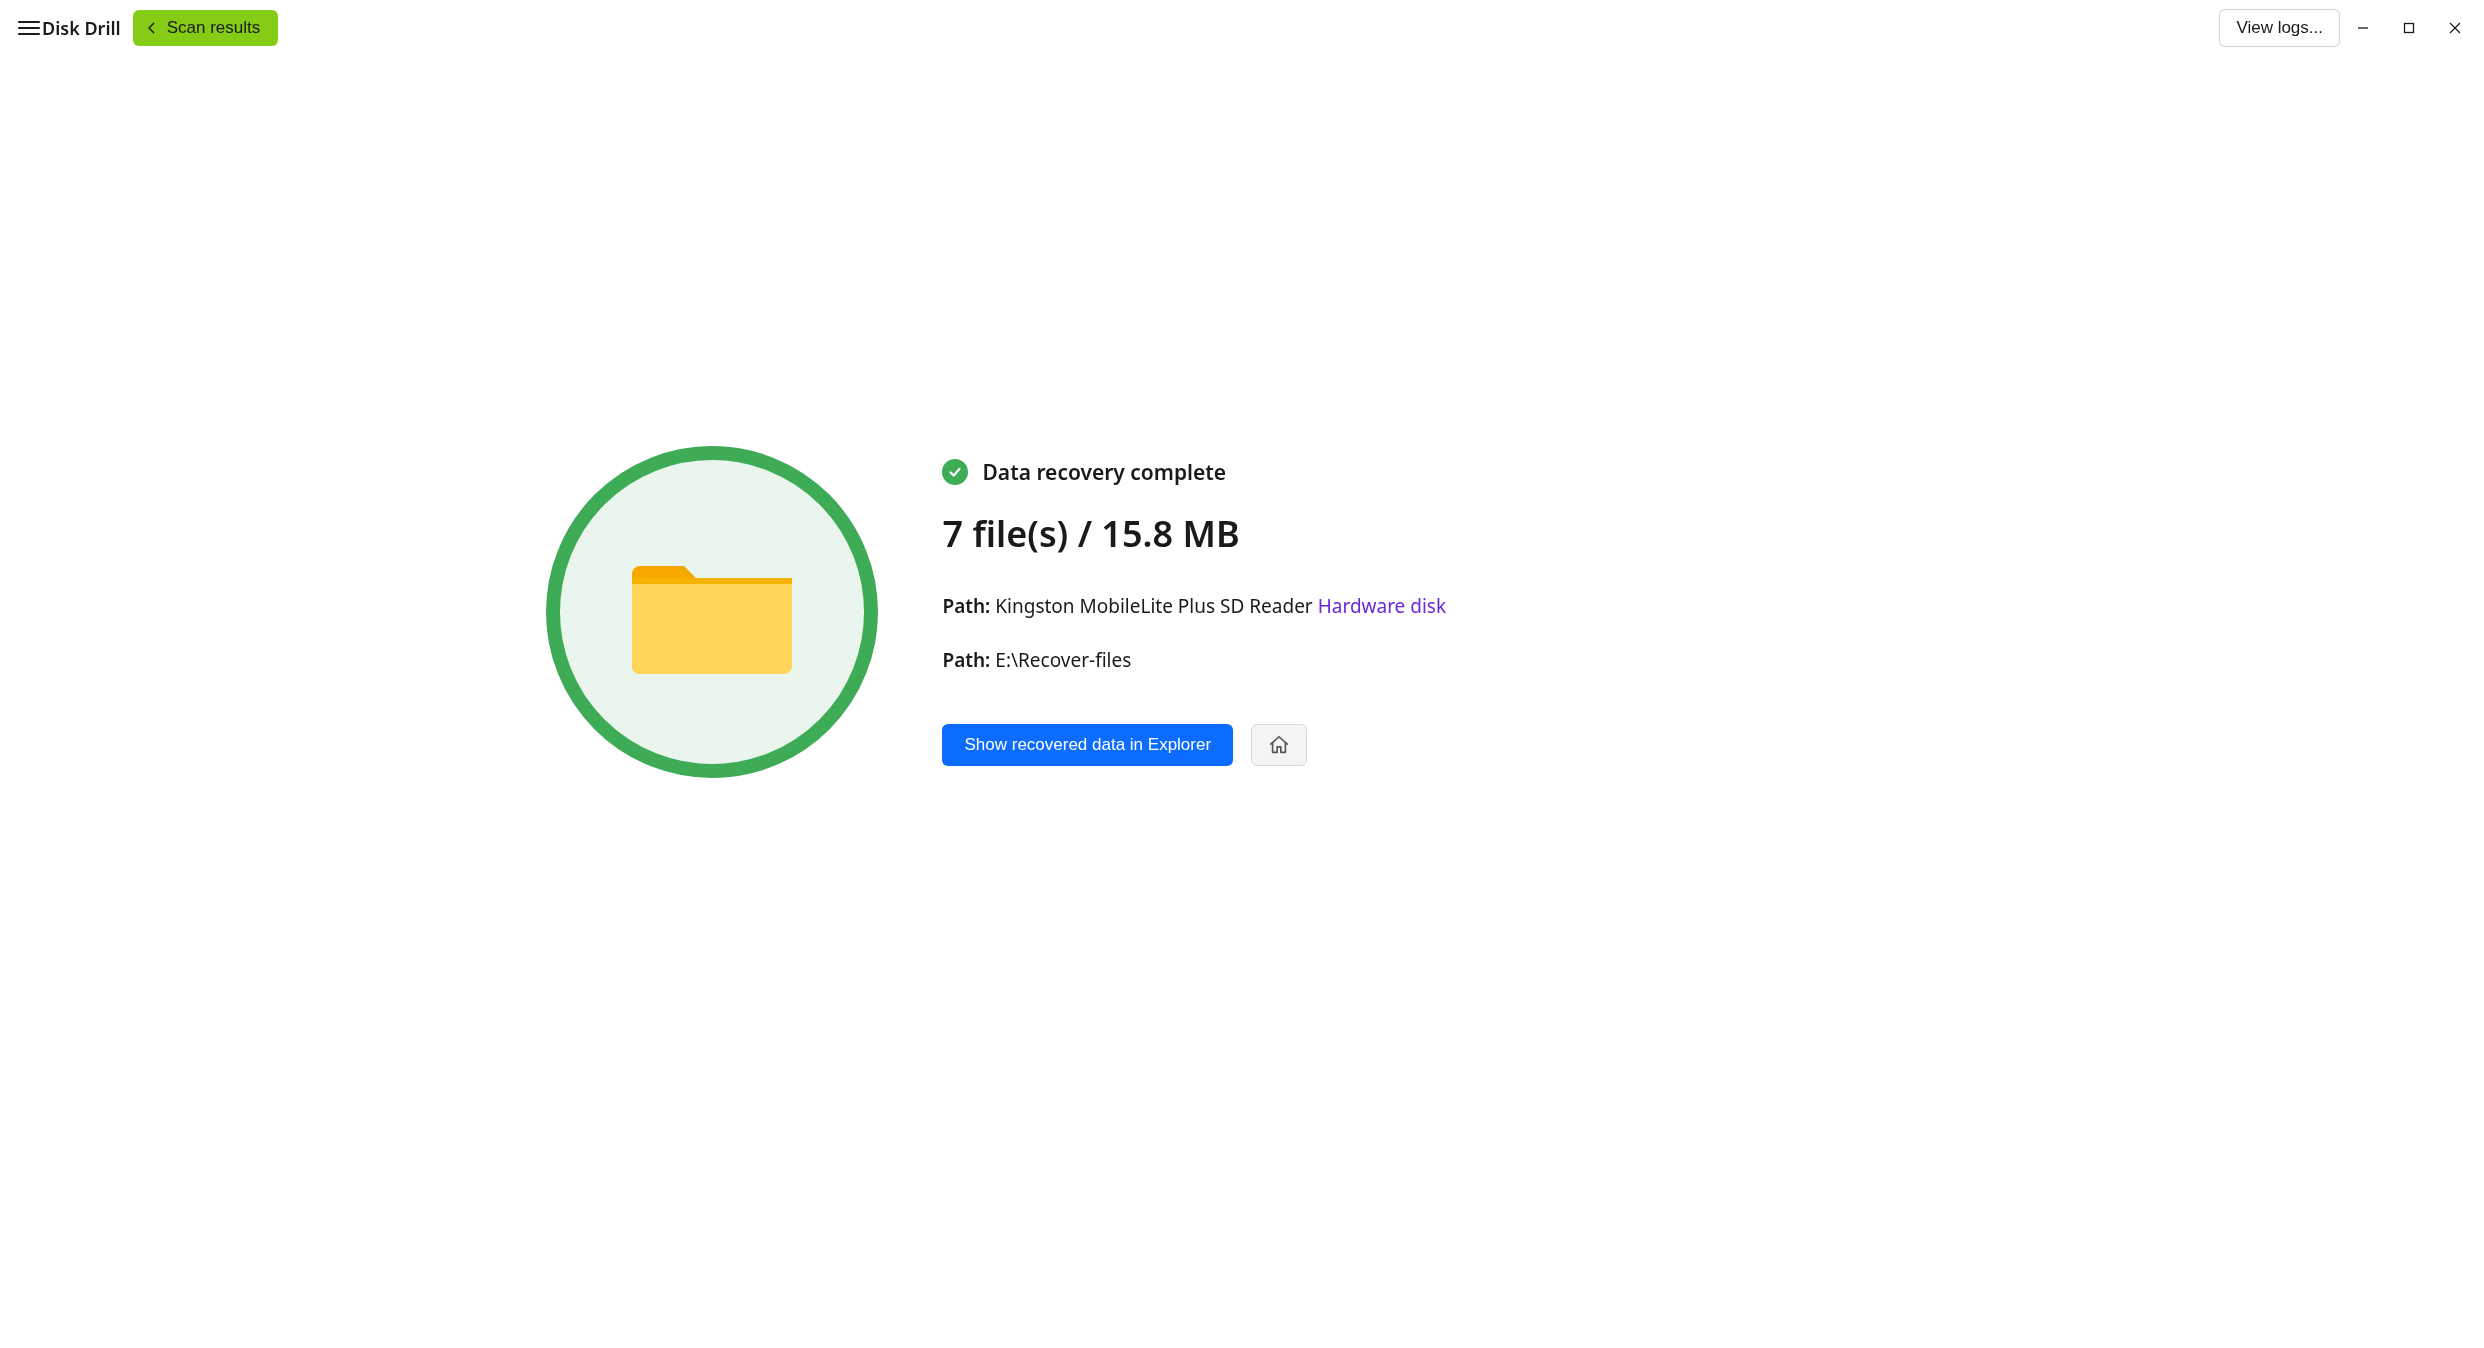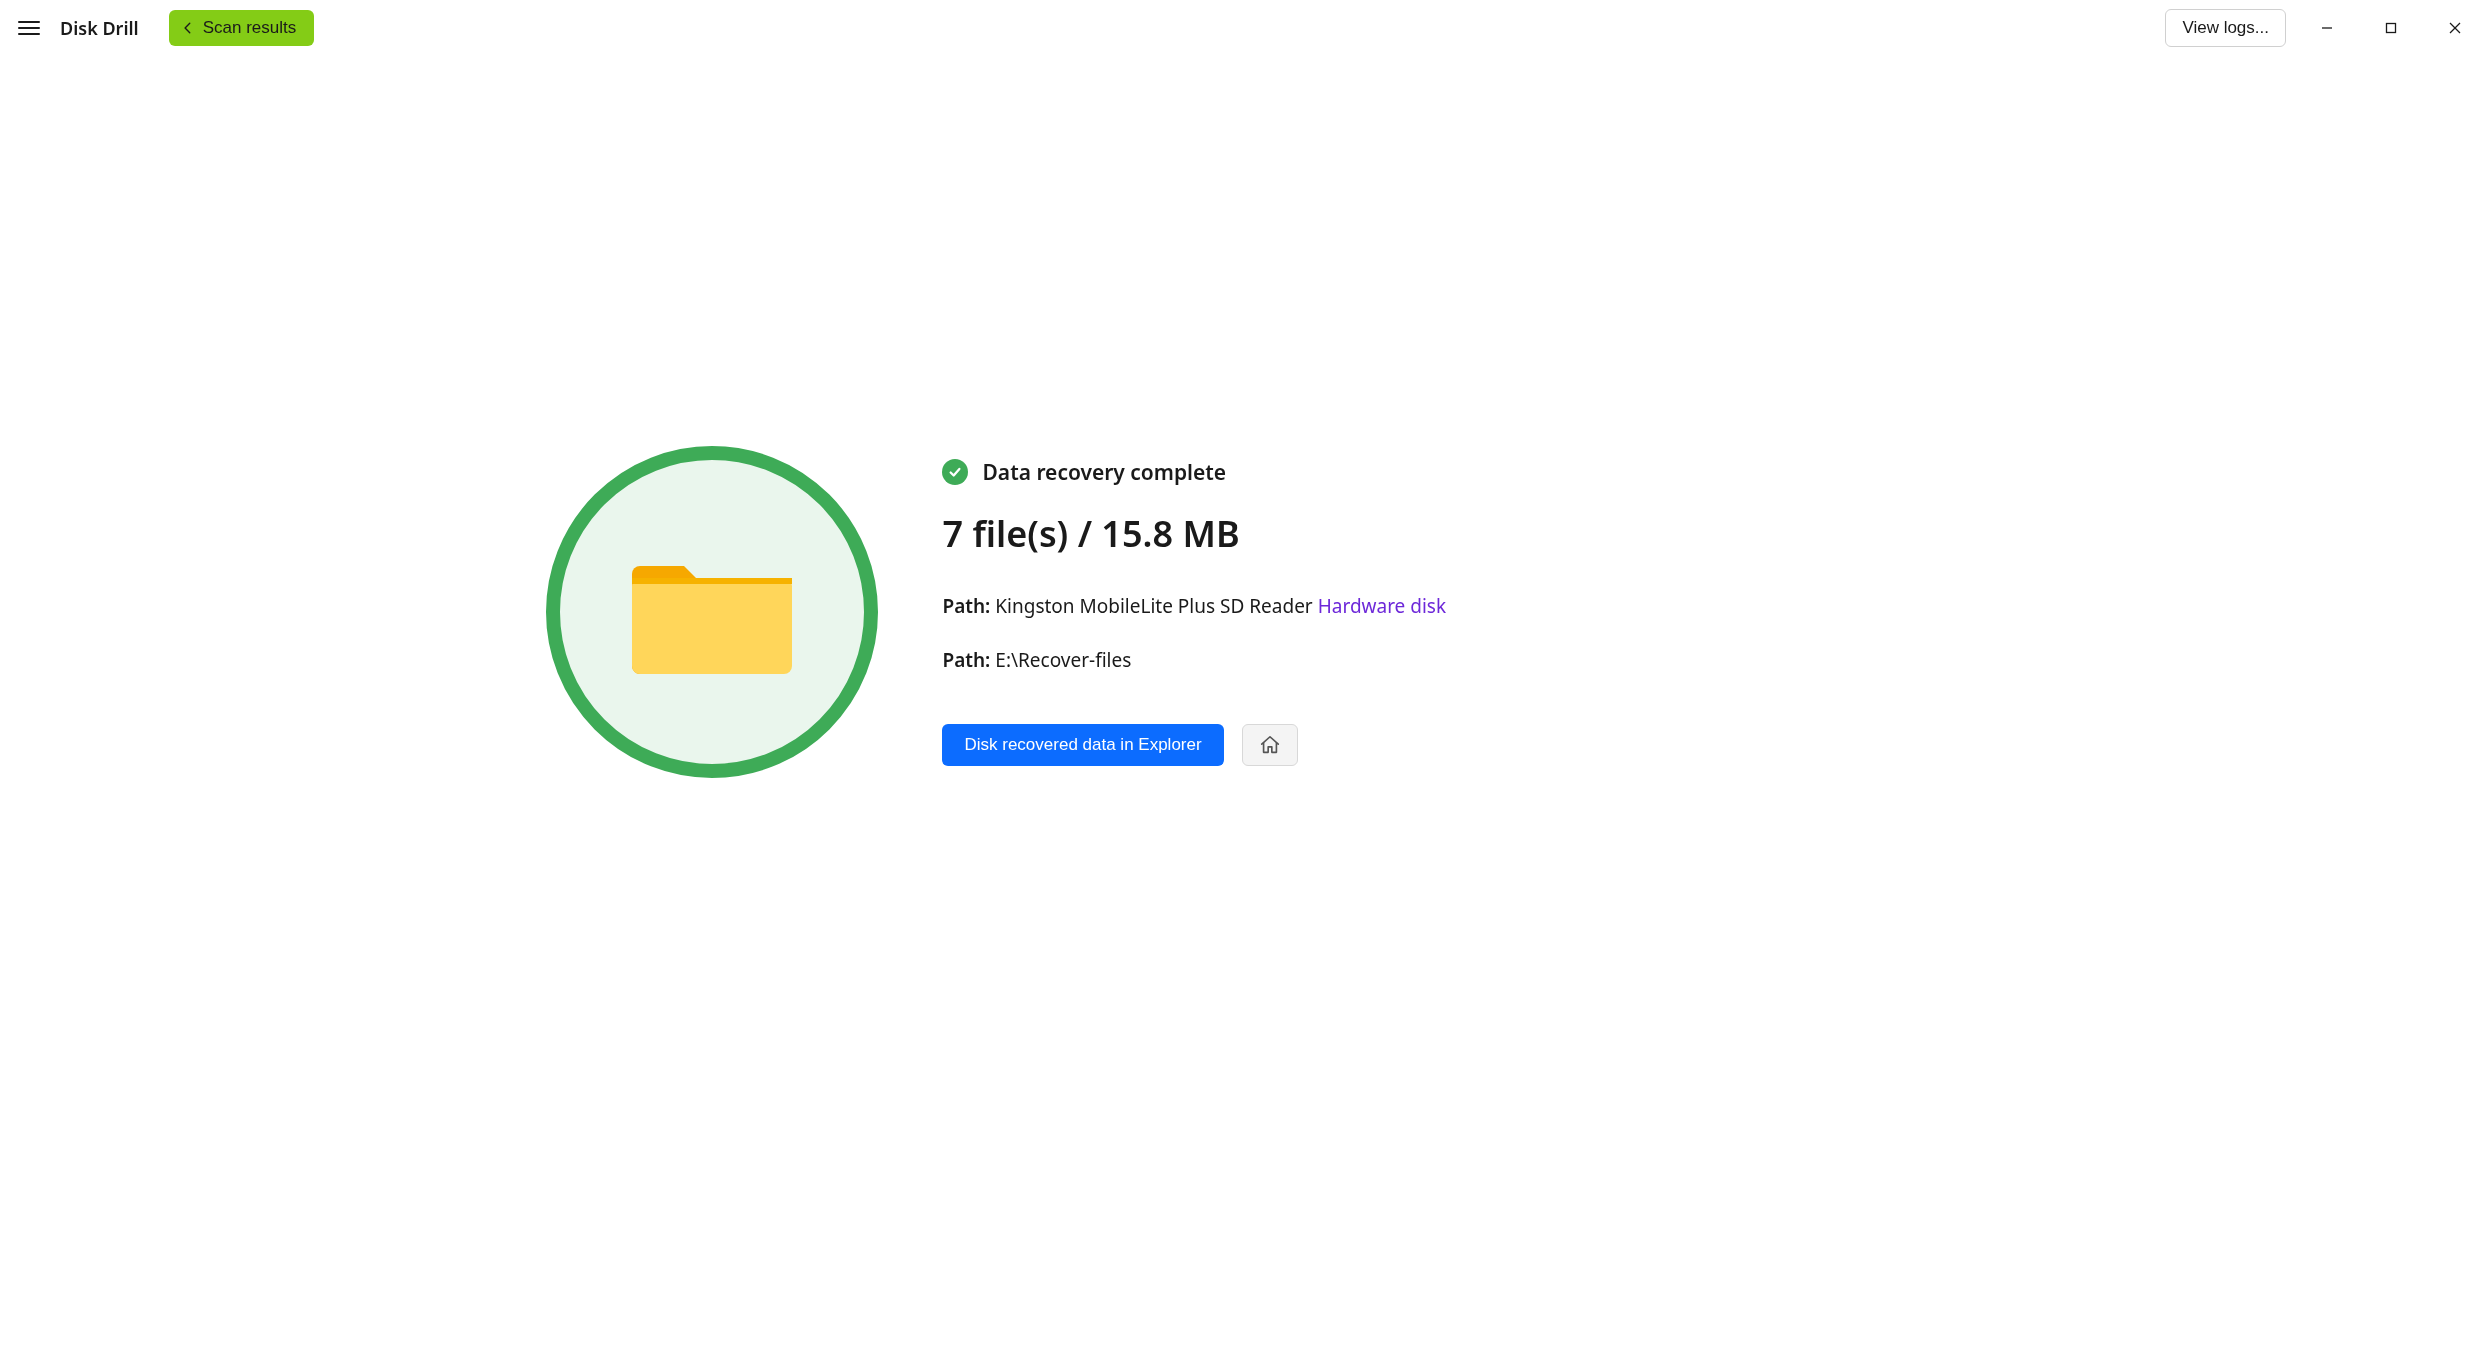--- a/index.html
+++ b/index.html
@@ -11,21 +11,20 @@
     font-size: 16px;
   }
   .app { width: 100%; height: 100%; display: flex; flex-direction: column; }
 
   
   .titlebar {
     display: flex;
     align-items: center;
     height: 56px;
     padding: 0 6px 0 18px;
-    gap: 18px;
   }
   .hamburger {
     width: 24px; height: 24px;
     display: flex; flex-direction: column; justify-content: center; gap: 4px;
     cursor: pointer;
   }
   .hamburger span { display:block; height:2px; background:#1a1a1a; width:22px; border-radius:1px; }
   .app-title { font-weight:600; font-size:18px; }
   .back-pill {
     display:flex; align-items:center; gap:8px;
@@ -153,21 +152,21 @@
         <span class="k">Path:</span>
         <span>Kingston MobileLite Plus SD Reader</span>
         <span class="muted">Hardware disk</span>
       </div>
       <div class="kv">
         <span class="k">Path:</span>
         <span>E:\Recover-files</span>
       </div>
 
       <div class="actions">
-        <button class="primary-btn">Disk recovered data in Explorer</button>
+        <button class="primary-btn">Show recovered data in Explorer</button>
         <button class="home-btn">
           <svg viewBox="0 0 24 24">
             <path d="M3 11 L12 3 L21 11" stroke-linecap="round" stroke-linejoin="round"></path>
             <path d="M5 10 v10 h5 v-6 h4 v6 h5 v-10" stroke-linecap="round" stroke-linejoin="round"></path>
           </svg>
         </button>
       </div>
     </div>
 
   </div>

